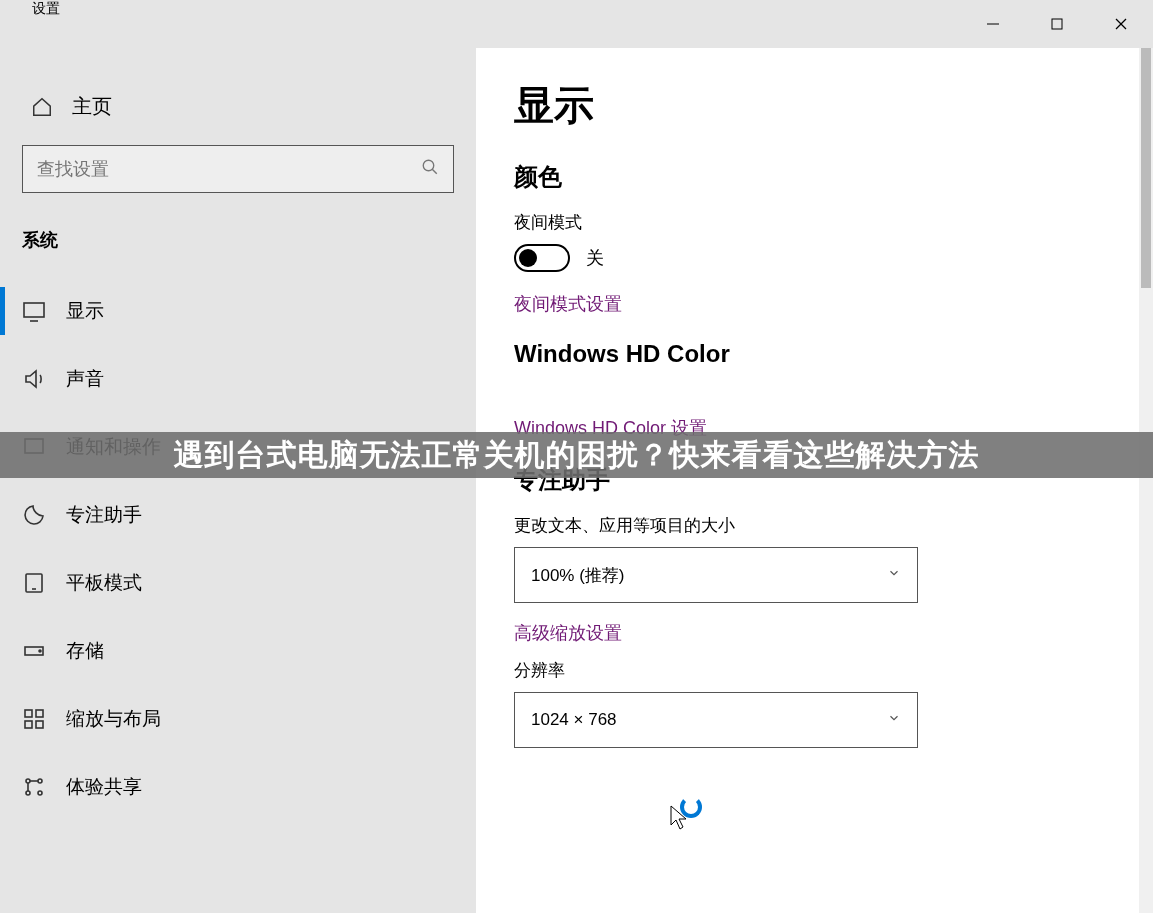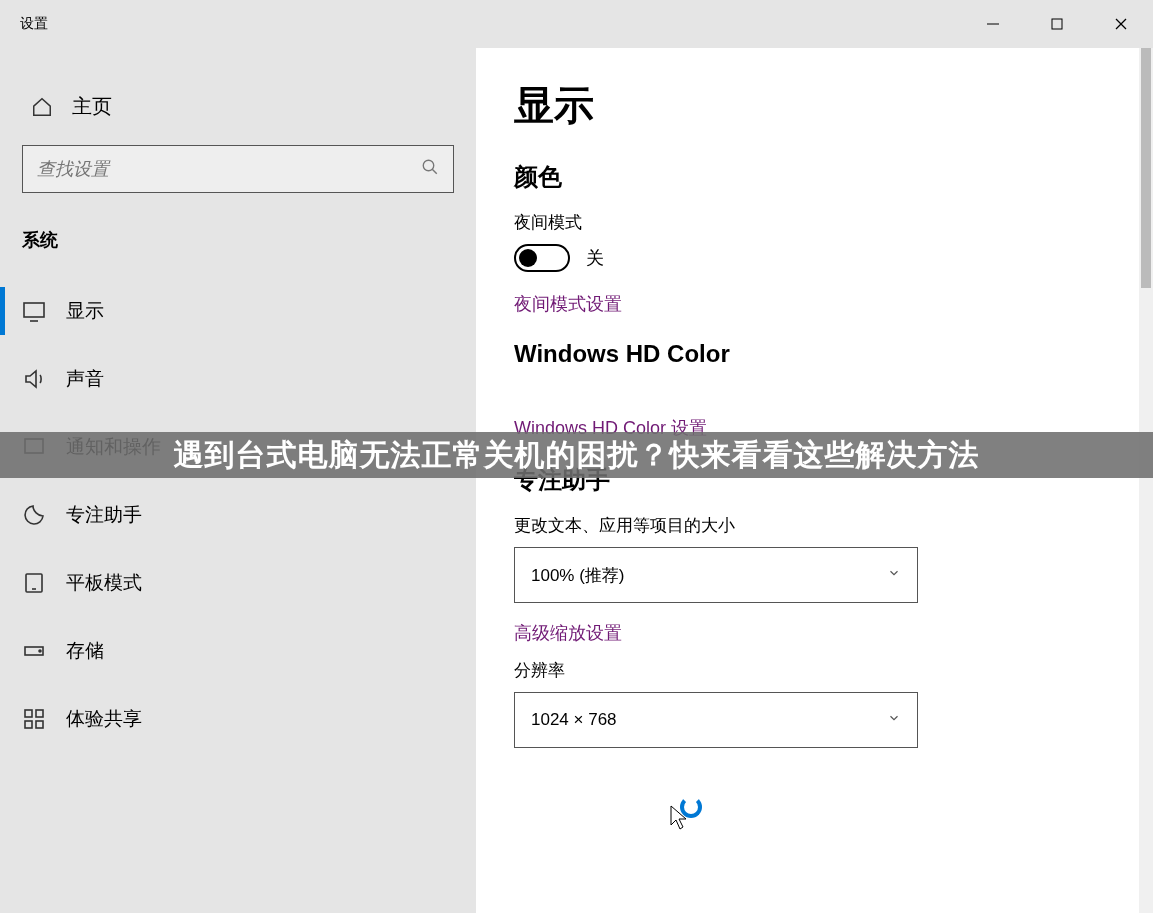--- a/index.html
+++ b/index.html
@@ -13,23 +13,22 @@
 }
 .window {
   display: flex;
   flex-direction: column;
   height: 100%;
 }
 .titlebar {
   height: 48px;
   background: #e5e5e5;
   display: flex;
-  align-items: center;
   justify-content: space-between;
-  padding-left: 20px;
+  padding-left: 32px;
 }
 .titlebar-title { font-size: 14px; color: #000; }
 .titlebar-controls { display: flex; height: 100%; }
 .titlebar-btn {
   width: 64px;
   display: flex;
   align-items: center;
   justify-content: center;
   color: #000;
 }
@@ -64,21 +63,20 @@
   justify-content: space-between;
 }
 .search-box input {
   border: none;
   background: transparent;
   outline: none;
   font-size: 18px;
   color: #404040;
   flex: 1;
   font-family: inherit;
-  font-style: italic;
 }
 .category-label {
   font-size: 18px;
   font-weight: bold;
   padding: 20px 22px 25px 22px;
 }
 .nav-item {
   display: flex;
   align-items: center;
   height: 68px;
@@ -289,20 +287,33 @@
       </div>
       <div class="nav-item">
         <span class="nav-icon">
             <svg width="24" height="24" viewBox="0 0 24 24" fill="none" stroke="#333" stroke-width="1.6">
               <rect x="3" y="3" width="7" height="7"></rect>
               <rect x="14" y="3" width="7" height="7"></rect>
               <rect x="3" y="14" width="7" height="7"></rect>
               <rect x="14" y="14" width="7" height="7"></rect>
             </svg>
           </span>
+        <span>缩放与布局</span>
+      </div>
+      <div class="nav-item">
+        <span class="nav-icon">
+            <svg width="24" height="24" viewBox="0 0 24 24" fill="none" stroke="#333" stroke-width="1.6">
+              <circle cx="6" cy="6" r="2"></circle>
+              <circle cx="18" cy="6" r="2"></circle>
+              <circle cx="6" cy="18" r="2"></circle>
+              <circle cx="18" cy="18" r="2"></circle>
+              <line x1="8" y1="6" x2="16" y2="6"></line>
+              <line x1="6" y1="8" x2="6" y2="16"></line>
+            </svg>
+          </span>
         <span>体验共享</span>
       </div>
     </div>
 
     <div class="main">
       <h1 class="page-title">显示</h1>
 
       <h2 class="section-title">颜色</h2>
       <div class="field-label">夜间模式</div>
       <div class="toggle-row">

